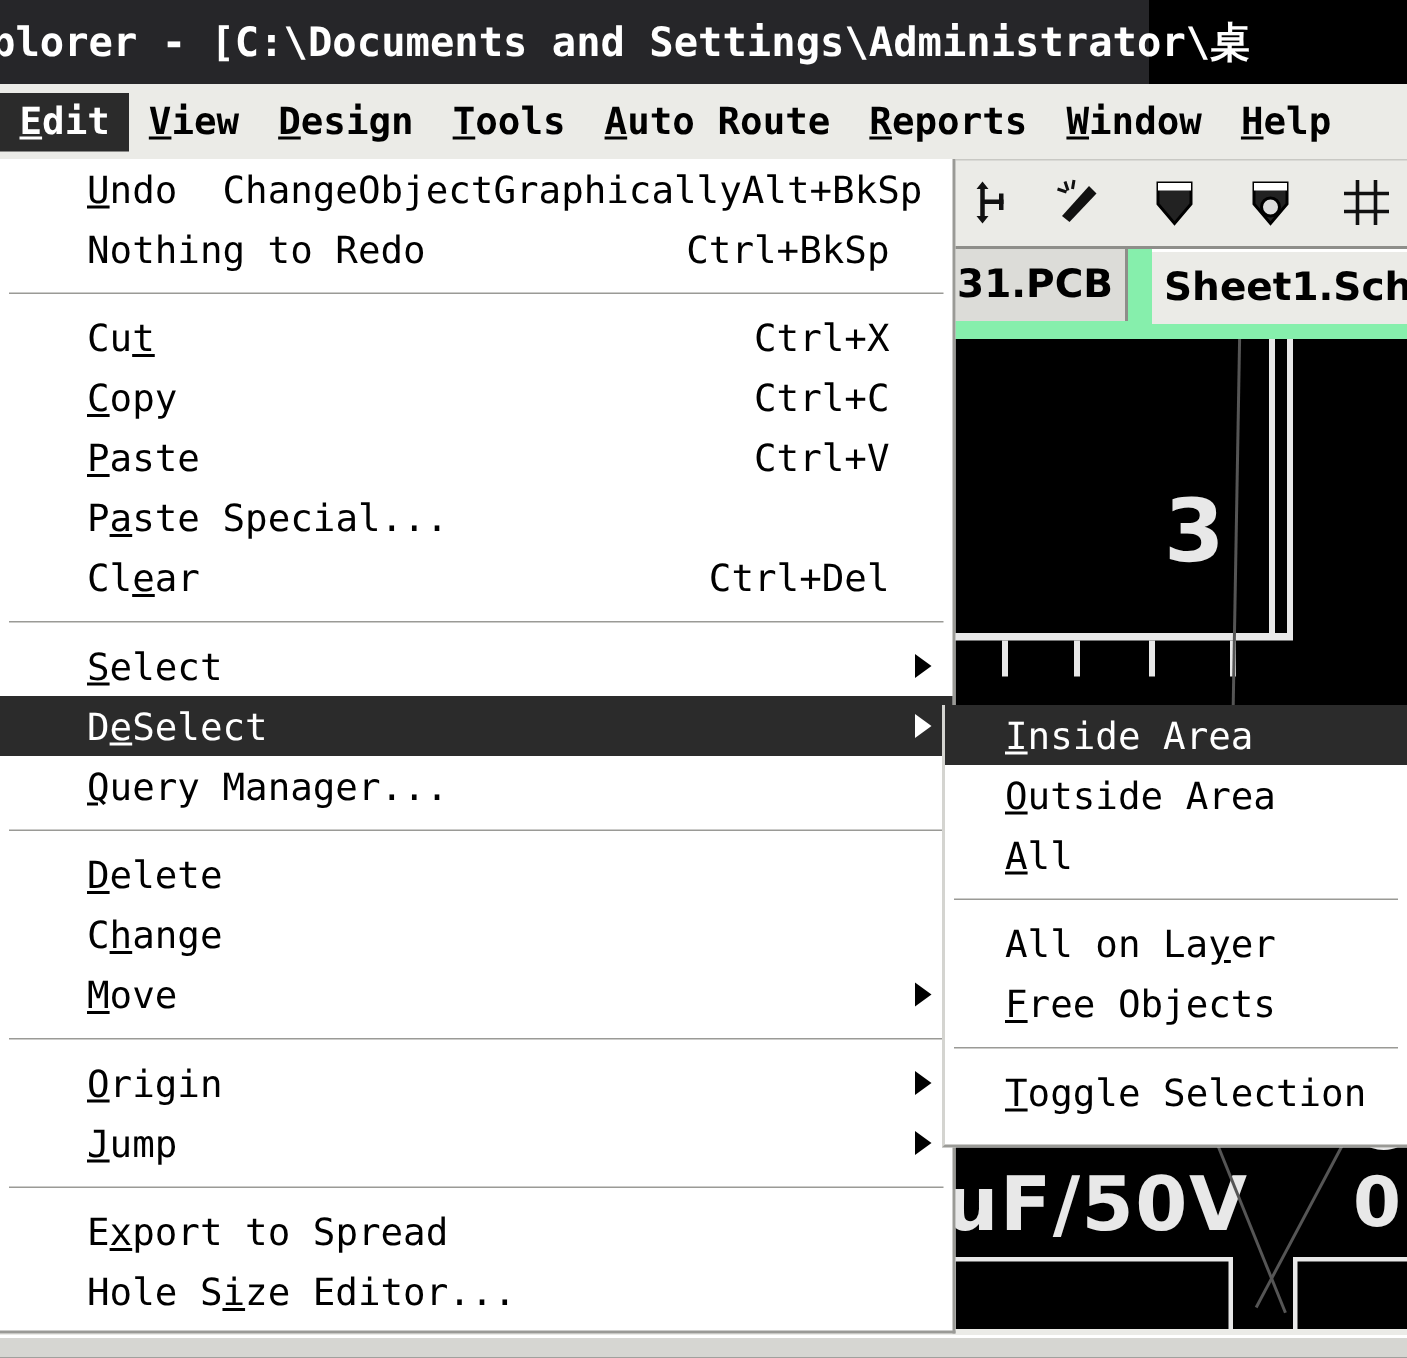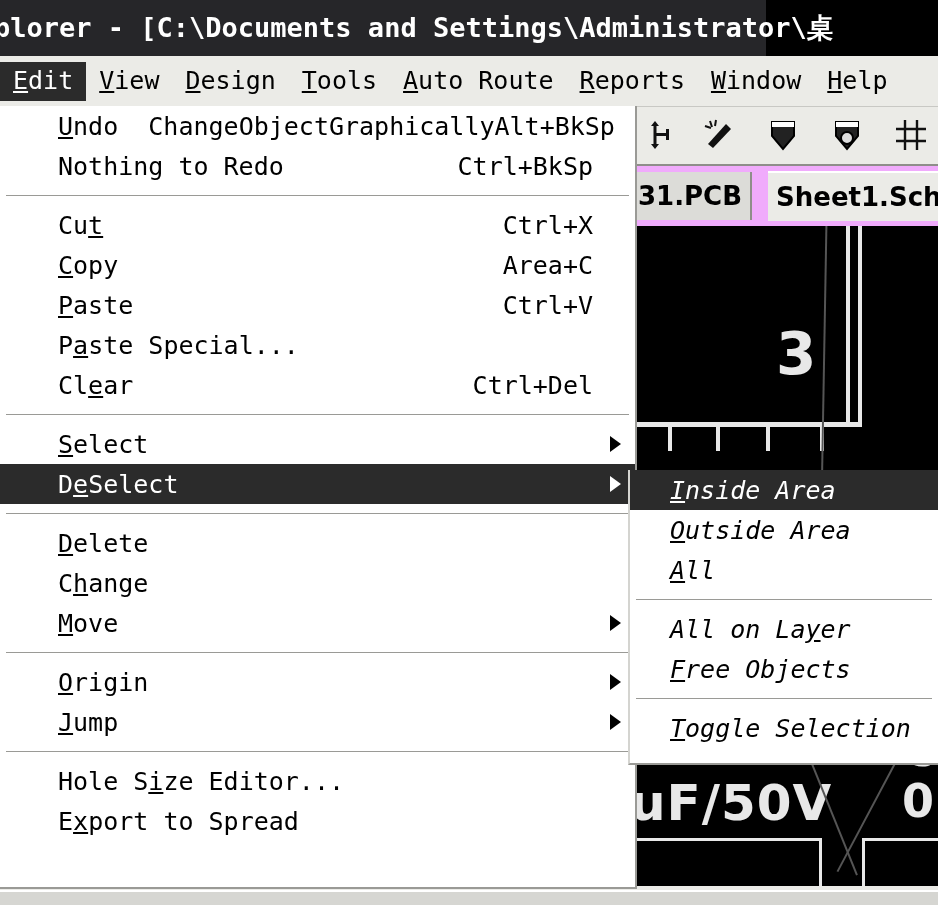--- a/index.html
+++ b/index.html
@@ -22,39 +22,39 @@
   }
 
   
   #menubar{
     position:absolute;left:0;top:56px;width:938px;height:50px;
     background:#ebebe7;
     display:flex;align-items:center;
     border-bottom:1px solid #c8c8c4;
   }
   .mb-item{
-    font-size:25px;color:#000;font-weight:normal;white-space:nowrap;
+    font-size:25px;color:#000;font-weight:bold;white-space:nowrap;
     padding:6px 13px 8px 13px;line-height:1;
     font-family:"DejaVu Sans Mono","Liberation Mono",monospace;
   }
   .mb-item.active{background:#2b2b2b;color:#ffffff;}
   .mb-item u{text-decoration:underline;}
 
   
   #appbg{position:absolute;left:0;top:106px;width:938px;height:799px;background:#ebebe7;}
   #toolbar2{
     position:absolute;left:630px;top:106px;width:308px;height:58px;
     background:#ebebe7;border-bottom:2px solid #8e8e8a;
     display:flex;align-items:center;gap:30px;padding-left:8px;
   }
   .tb-ico{width:34px;height:34px;position:relative;display:inline-block;}
 
   #tabstrip{
     position:absolute;left:630px;top:166px;width:308px;height:60px;
-    background:#f0abfc;display:flex;align-items:center;
+    background:#86efac;display:flex;align-items:flex-start;
   }
   .doc-tab{
     height:48px;display:flex;align-items:center;justify-content:center;
     font-size:26px;font-weight:bold;color:#000;white-space:nowrap;
     font-family:"DejaVu Sans","Liberation Sans",sans-serif;
     background:#dcdcd8;border-right:2px solid #8e8e8a;padding:0 8px;
   }
   .doc-tab.sel{background:#ebebe7;border-top:2px solid #fff;margin-left:16px;}
 
   #canvas{
@@ -93,21 +93,21 @@
   .mi.sel .arrow{border-left-color:#ffffff;}
 
   
   #submenu{
     position:absolute;left:628px;top:470px;width:310px;height:295px;
     background:#ffffff;
     border-left:2px solid #d4d4d0;
     border-bottom:2px solid #9a9a96;
     box-sizing:border-box;
   }
-  #submenu .mi{padding-left:40px;font-style:italic;}
+  #submenu .mi{padding-left:40px;}
 
   
   .pad{position:absolute;width:40px;height:40px;border-radius:50%;background:#c9c9c9;}
   .wline{position:absolute;background:#e8e8e8;}
   .dline{position:absolute;background:#555;}
   .canv-txt{position:absolute;color:#e8e8e8;font-weight:bold;
             font-family:"DejaVu Sans","Liberation Sans",sans-serif;}
 </style>
 </head>
 <body>
@@ -218,21 +218,21 @@
       <span class="lbl">Nothing&nbsp;to&nbsp;Redo</span>
       <span class="sc">Ctrl+BkSp</span>
     </div>
     <div class="sep"></div>
     <div class="mi">
       <span class="lbl">Cu<u>t</u></span>
       <span class="sc">Ctrl+X</span>
     </div>
     <div class="mi">
       <span class="lbl"><u>C</u>opy</span>
-      <span class="sc">Area+C</span>
+      <span class="sc">Ctrl+C</span>
     </div>
     <div class="mi">
       <span class="lbl"><u>P</u>aste</span>
       <span class="sc">Ctrl+V</span>
     </div>
     <div class="mi">
       <span class="lbl">P<u>a</u>ste&nbsp;Special...</span>
     </div>
     <div class="mi">
       <span class="lbl">Cl<u>e</u>ar</span>
@@ -240,20 +240,23 @@
     </div>
     <div class="sep"></div>
     <div class="mi">
       <span class="lbl"><u>S</u>elect</span>
       <span class="arrow"></span>
     </div>
     <div class="mi sel">
       <span class="lbl">D<u>e</u>Select</span>
       <span class="arrow"></span>
     </div>
+    <div class="mi">
+      <span class="lbl"><u>Q</u>uery&nbsp;Manager...</span>
+    </div>
     <div class="sep"></div>
     <div class="mi">
       <span class="lbl"><u>D</u>elete</span>
     </div>
     <div class="mi">
       <span class="lbl">C<u>h</u>ange</span>
     </div>
     <div class="mi">
       <span class="lbl"><u>M</u>ove</span>
       <span class="arrow"></span>
@@ -262,24 +265,24 @@
     <div class="mi">
       <span class="lbl"><u>O</u>rigin</span>
       <span class="arrow"></span>
     </div>
     <div class="mi">
       <span class="lbl"><u>J</u>ump</span>
       <span class="arrow"></span>
     </div>
     <div class="sep"></div>
     <div class="mi">
+      <span class="lbl">E<u>x</u>port&nbsp;to&nbsp;Spread</span>
+    </div>
+    <div class="mi">
       <span class="lbl">Hole&nbsp;S<u>i</u>ze&nbsp;Editor...</span>
-    </div>
-    <div class="mi">
-      <span class="lbl">E<u>x</u>port&nbsp;to&nbsp;Spread</span>
     </div>
   </div>
 
 <div id="submenu">
     <div class="mi sel">
       <span class="lbl"><u>I</u>nside&nbsp;Area</span>
     </div>
     <div class="mi">
       <span class="lbl"><u>O</u>utside&nbsp;Area</span>
     </div>

